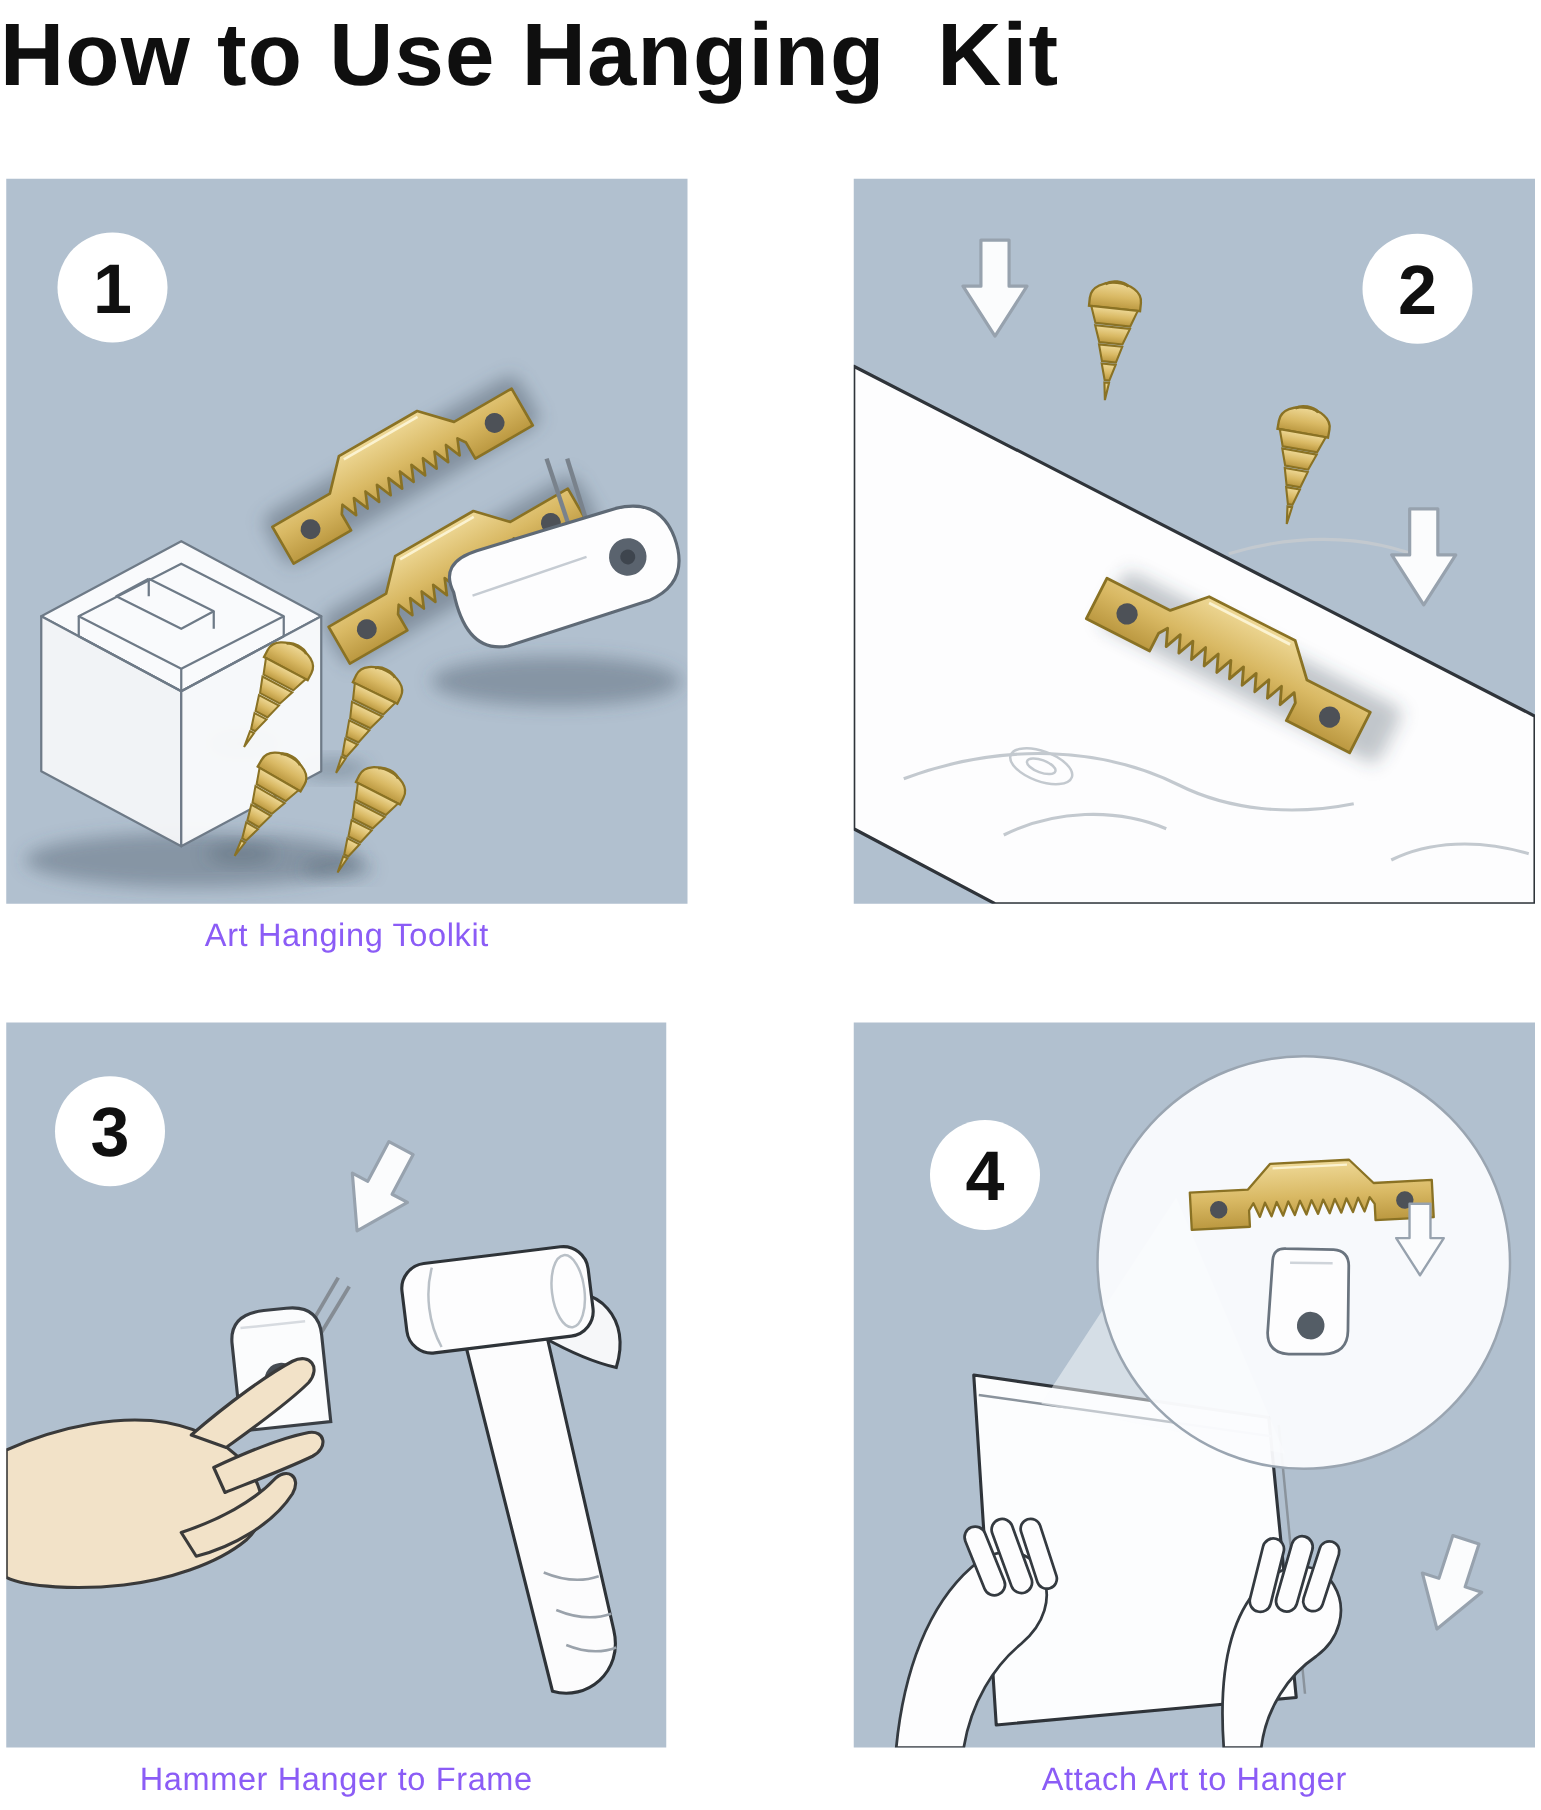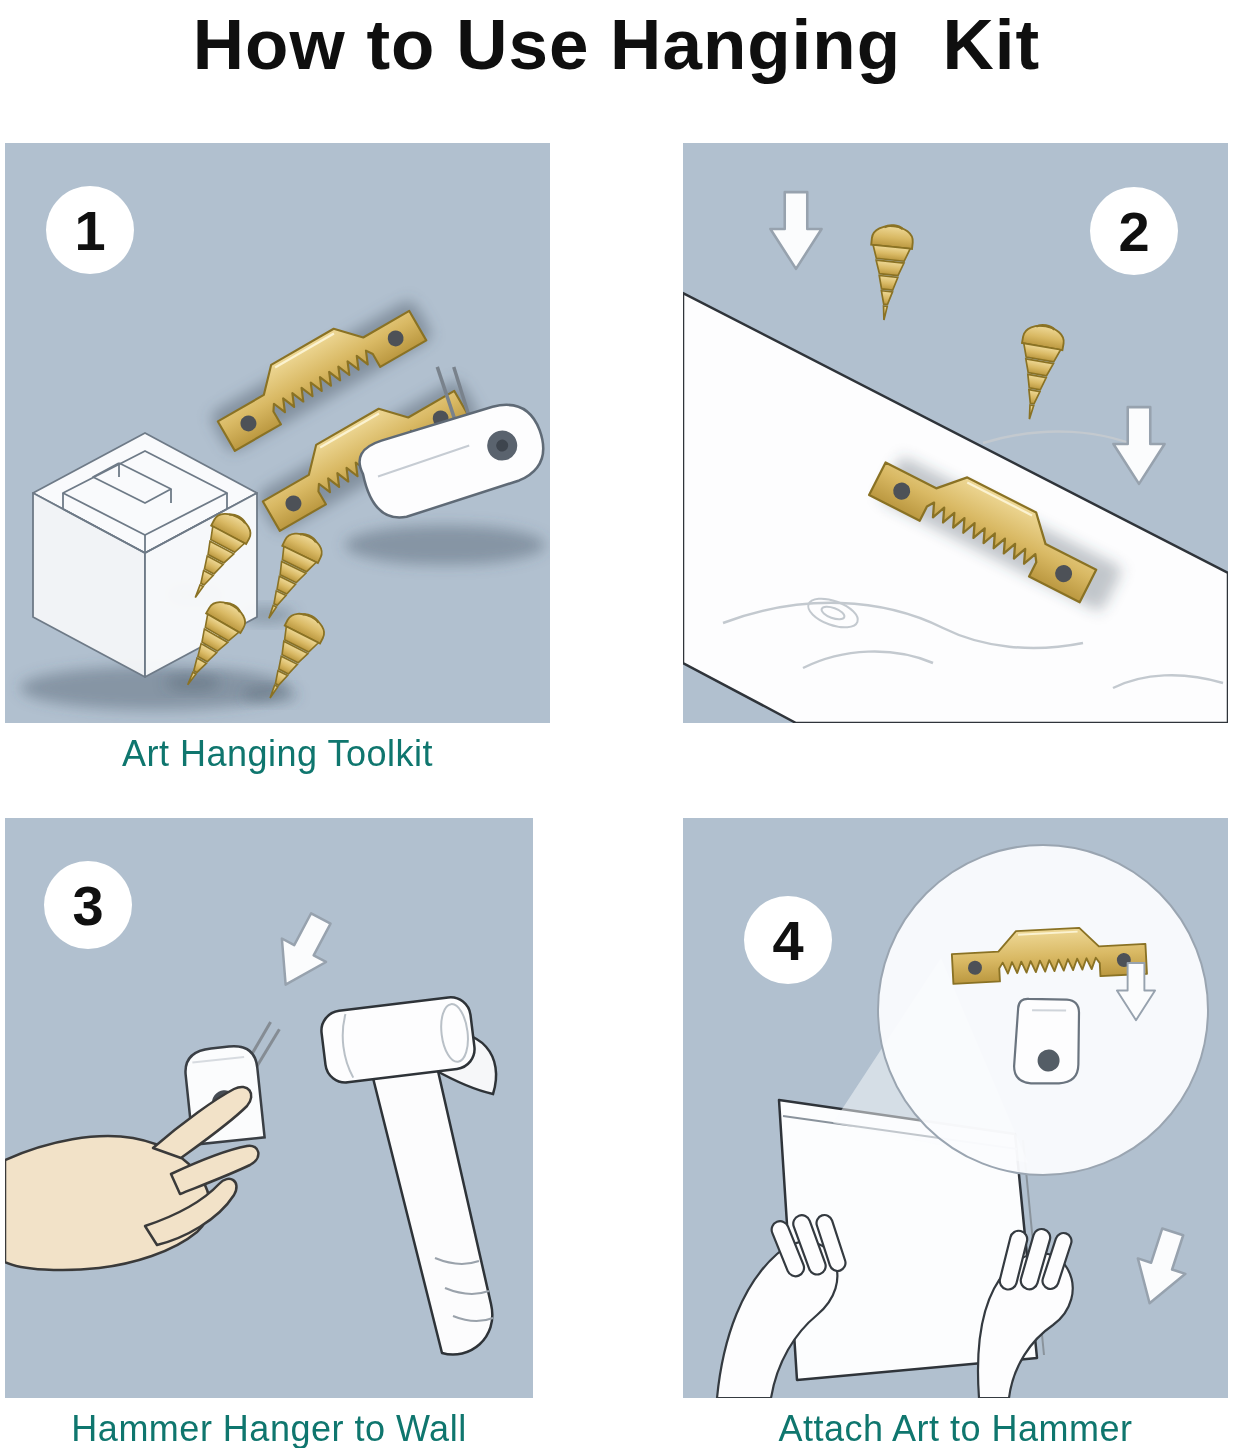--- a/index.html
+++ b/index.html
@@ -1,38 +1,38 @@
 <!DOCTYPE html>
 <html style="--panel-bg: #b1c0cf; --brass-light: #eed896; --brass-mid: #d9b964; --brass-dark: #bb9840; --outline: #2f343a; --title-color: #0f0f0f;"><head>
 <meta charset="utf-8">
 <style>
   :root{ --panel-bg:#b1c0cf; --title-color:#0f0f0f; }
   *{box-sizing:border-box}
   html,body{margin:0;padding:0;background:#fff}
   body{width:1233px;height:1448px;position:relative;overflow:hidden;
        font-family:"Liberation Sans",sans-serif;}
   .page{position:relative;width:1233px;height:1448px;background:#fff}
-  .page-title{position:absolute;top:0;left:0;width:100%;text-align:center;
+  .page-title{position:absolute;top:0;left:0;width:100%;
       font-size:71px;font-weight:700;color:var(--title-color,#0f0f0f);
       letter-spacing:1px;margin:0;padding-top:4px;white-space:pre;}
   .cell{position:absolute;display:flex;flex-direction:column;align-items:center}
   .cell-1{left:5px;top:143px;width:545px}
   .cell-2{left:683px;top:143px;width:545px}
   .cell-3{left:5px;top:818px;width:528px}
   .cell-4{left:683px;top:818px;width:545px}
   .panel{position:relative;width:100%;height:580px;background:var(--panel-bg,#b1c0cf)}
   .panel svg{display:block;width:100%;height:100%}
   .badge{position:absolute;width:88px;height:88px;border-radius:50%;background:#ffffff;
       display:flex;align-items:center;justify-content:center;
       font-size:56px;font-weight:700;color:#101010}
   .badge-1{left:41px;top:43px}
   .badge-2{left:407px;top:44px}
   .badge-3{left:39px;top:43px}
   .badge-4{left:61px;top:78px}
-  .caption{margin-top:10px;font-size:36px;font-weight:500;color:#0f766e;letter-spacing:.5px;text-align:left}
+  .caption{margin-top:10px;font-size:26px;font-weight:500;color:#8b5cf6;letter-spacing:.5px;text-align:left}
 </style>
 </head>
 <body>
 
 <svg width="0" height="0" style="position:absolute" aria-hidden="true">
   <defs>
     <linearGradient id="goldGrad" x1="0" y1="0" x2="0" y2="1">
       <stop offset="0" style="stop-color:var(--brass-light,#eed896)"></stop>
       <stop offset="0.55" style="stop-color:var(--brass-mid,#d9b964)"></stop>
       <stop offset="1" style="stop-color:var(--brass-dark,#bb9840)"></stop>
@@ -176,21 +176,21 @@
             <rect x="318" y="186" width="150" height="72" rx="20" fill="#fdfdfe" stroke="#2e3338" stroke-width="2.5"></rect>
             <path d="M344,190 C336,210 336,234 344,254" stroke="#b9c0c7" stroke-width="2" fill="none"></path>
             <ellipse cx="450" cy="222" rx="13" ry="29" fill="none" stroke="#b9c0c7" stroke-width="2"></ellipse>
           </g>
         </g>
       </svg>
       <div class="badge badge-3">
         <span>3</span>
       </div>
     </div>
-    <figcaption class="caption">Hammer Hanger to Wall</figcaption>
+    <figcaption class="caption">Hammer Hanger to Frame</figcaption>
   </figure>
 
   <figure class="cell cell-4" style="margin:0">
     <div class="panel">
       <svg viewBox="0 0 545 580">
 
         <g>
           <polygon points="96,282 332,316 354,540 114,562" fill="#fcfdfe" stroke="#2f343a" stroke-width="2.5" stroke-linejoin="round"></polygon>
           <line x1="100" y1="298" x2="334" y2="331" stroke="#8a939c" stroke-width="2"></line>
           <line x1="340" y1="322" x2="361" y2="537" stroke="#8a939c" stroke-width="2"></line>
@@ -215,16 +215,16 @@
           <rect x="322" y="412" width="17" height="60" rx="8.5" transform="rotate(14 330 442)"></rect>
           <rect x="344" y="410" width="17" height="62" rx="8.5" transform="rotate(16 352 441)"></rect>
           <rect x="366" y="414" width="16" height="58" rx="8" transform="rotate(18 374 443)"></rect>
         </g>
         <use href="#sym-arrow" width="60" height="84" transform="translate(448,408) rotate(18 30 42)"></use>
       </svg>
       <div class="badge badge-4">
         <span>4</span>
       </div>
     </div>
-    <figcaption class="caption">Attach Art to Hammer</figcaption>
+    <figcaption class="caption">Attach Art to Hanger</figcaption>
   </figure>
 
 </div>
 
 </body></html>

